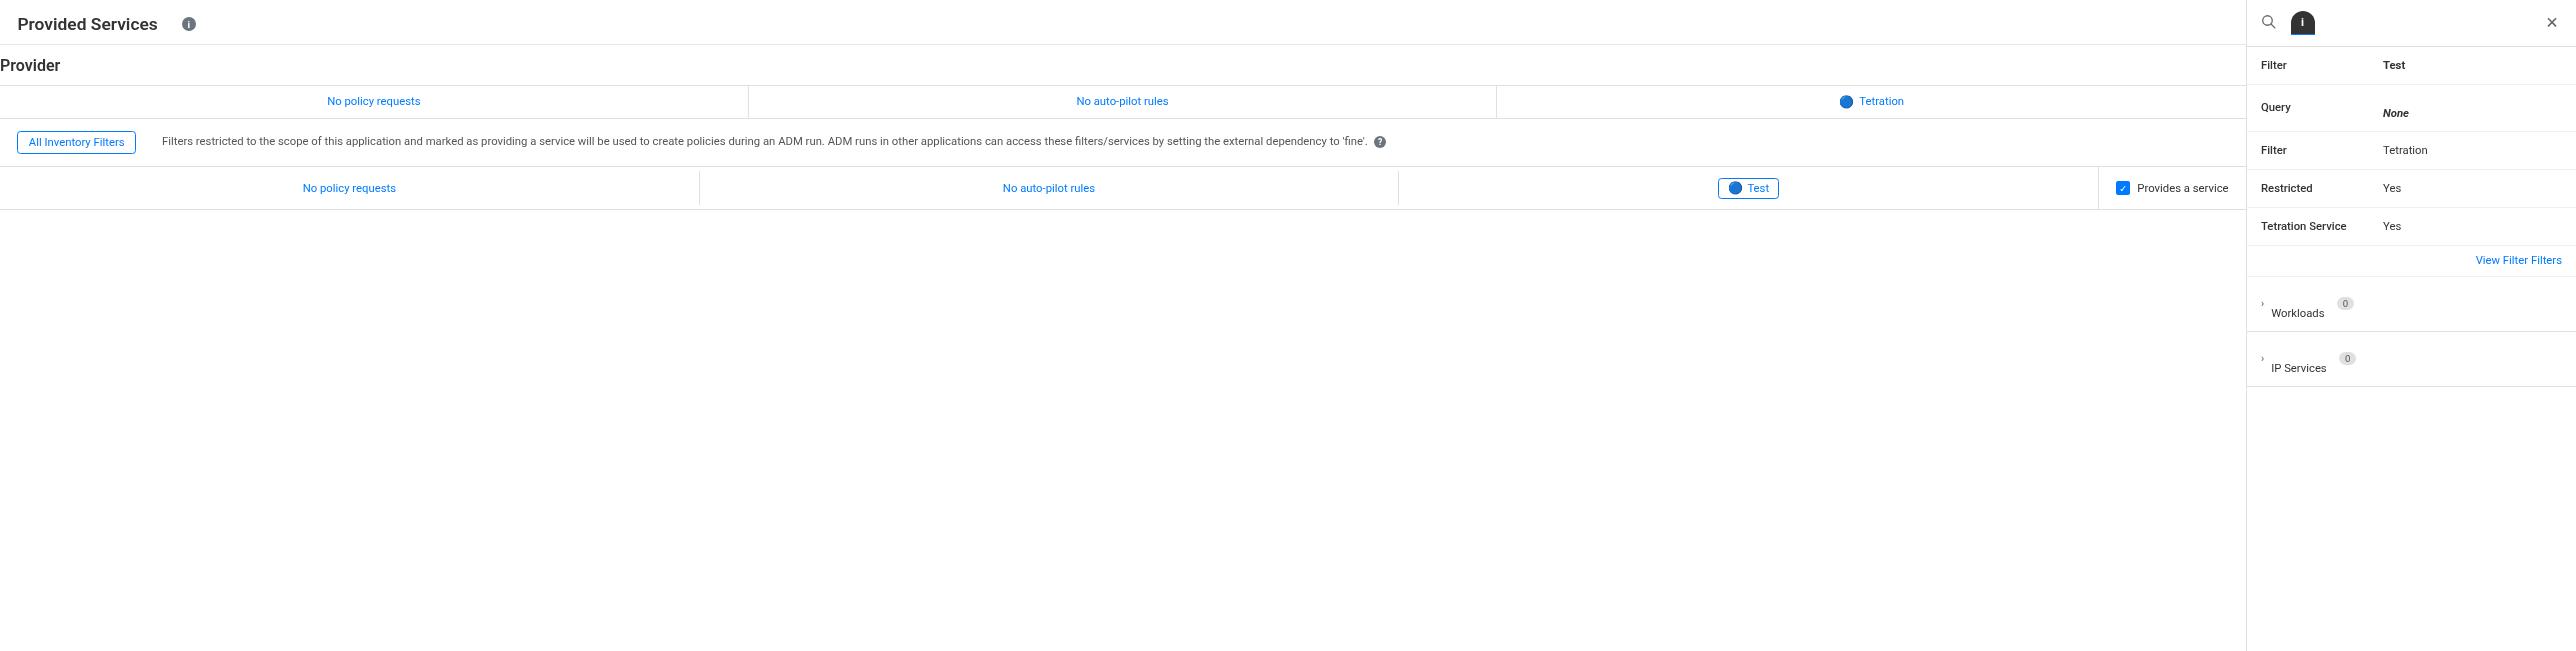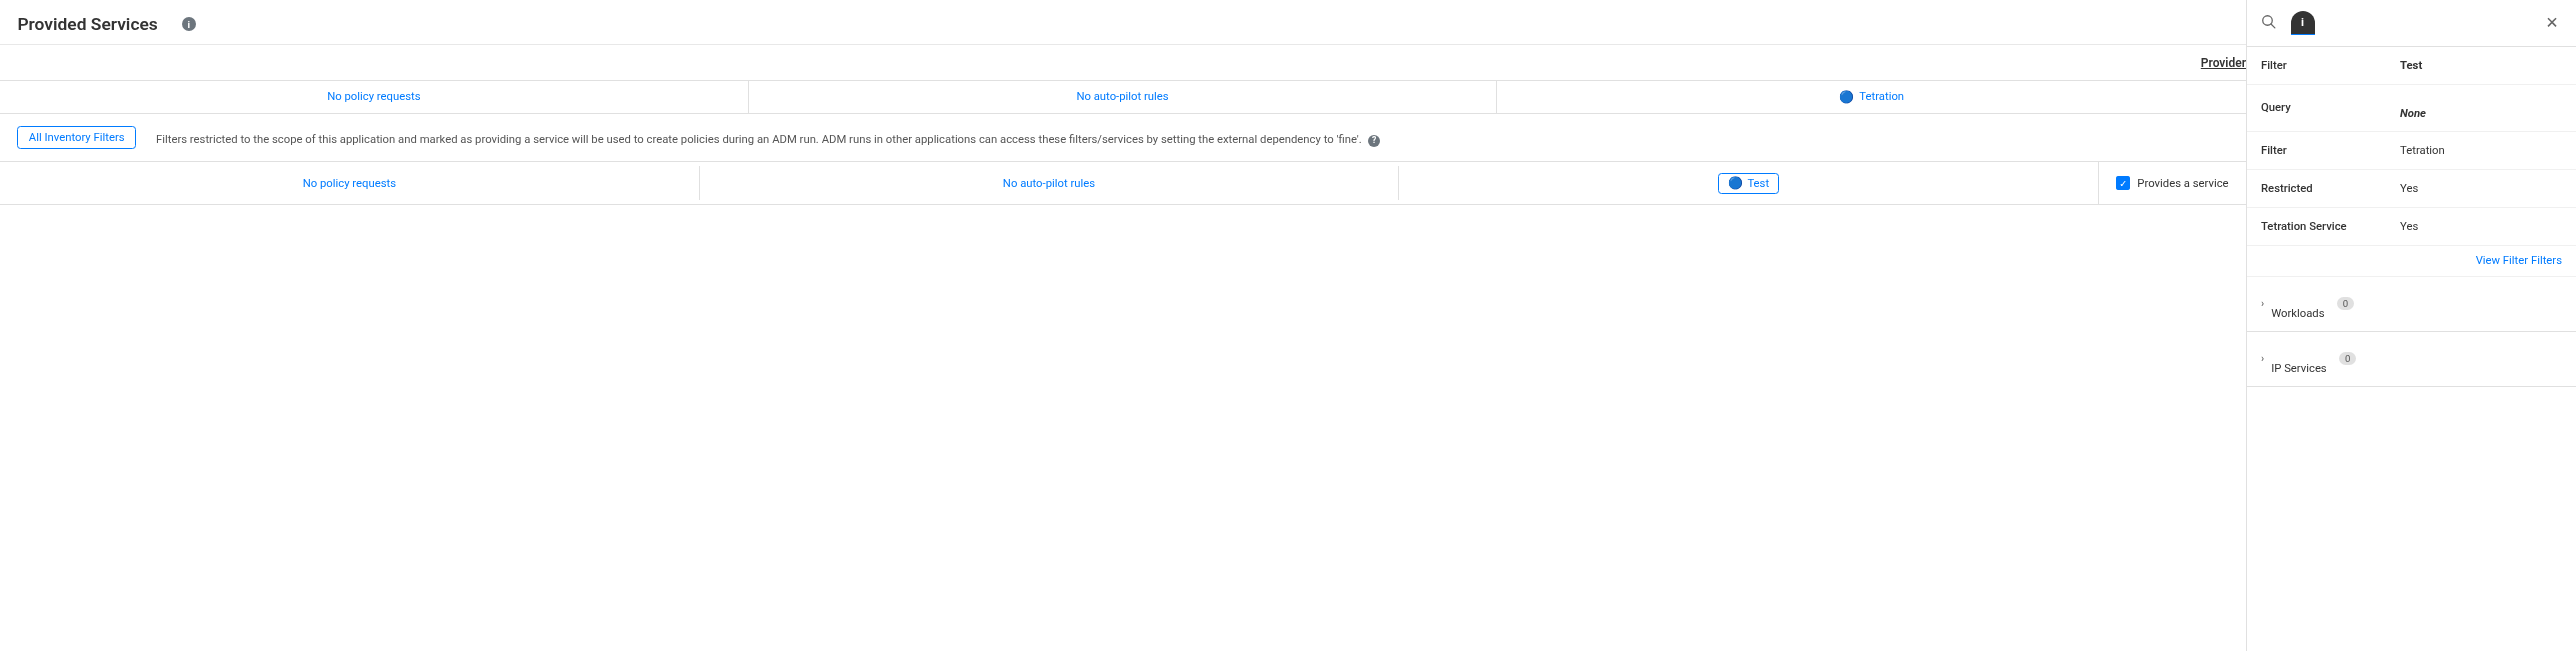--- a/index.html
+++ b/index.html
@@ -51,27 +51,26 @@
       font-size: 9.6px;
       font-weight: bold;
       cursor: pointer;
     }
 
     .provider-section {
       padding: 0;
     }
 
     .provider-header {
-      text-align: right;
+      text-align: left;
       padding: 10.4px 0;
       font-weight: 600;
-      font-size: 12px;
+      font-size: 16px;
       color: #333;
       border-bottom: 0.9px solid #e0e0e0;
-      text-decoration: underline;
     }
 
     .table-header-row {
       display: grid;
       grid-template-columns: 1fr 1fr 1fr;
       border-bottom: 0.9px solid #e0e0e0;
       background: #fff;
     }
 
     .table-header-cell {
@@ -85,22 +84,22 @@
       justify-content: center;
       gap: 5.2px;
     }
 
     .table-header-cell:not(:last-child) {
       border-right: 0.9px solid #e0e0e0;
     }
 
     .filter-info-row {
       display: flex;
-      align-items: flex-end;
-      gap: 20px;
+      align-items: center;
+      gap: 26px;
       padding: 12px 17.4px;
       border-bottom: 0.9px solid #e0e0e0;
       background: #fff;
     }
 
     .all-inventory-btn {
       border: 0.9px solid #007bff;
       color: #007bff;
       background: #fff;
       padding: 4.3px 10.4px;
@@ -254,21 +253,20 @@
       flex: 1;
       overflow-y: auto;
     }
 
     .detail-row {
       display: flex;
       align-items: center;
       padding: 10.4px 14px;
       border-bottom: 0.9px solid #f0f0f0;
       min-height: 38px;
-      gap: 17px;
     }
 
     .detail-label {
       width: 122px;
       font-size: 11.3px;
       color: #333;
       font-weight: 500;
       flex-shrink: 0;
     }
 

